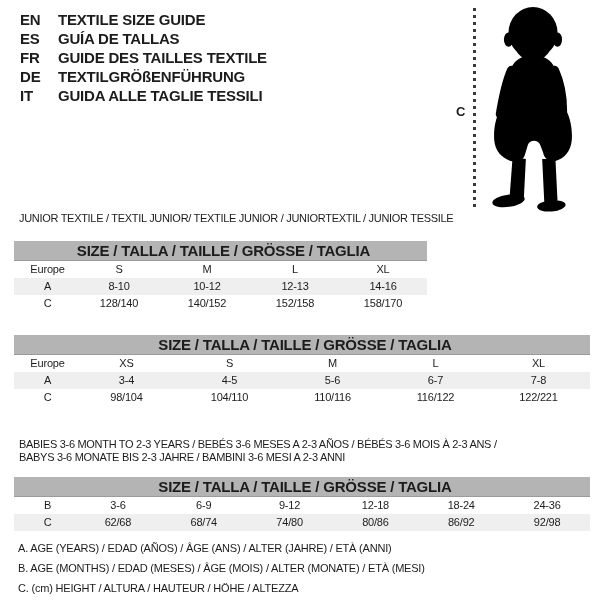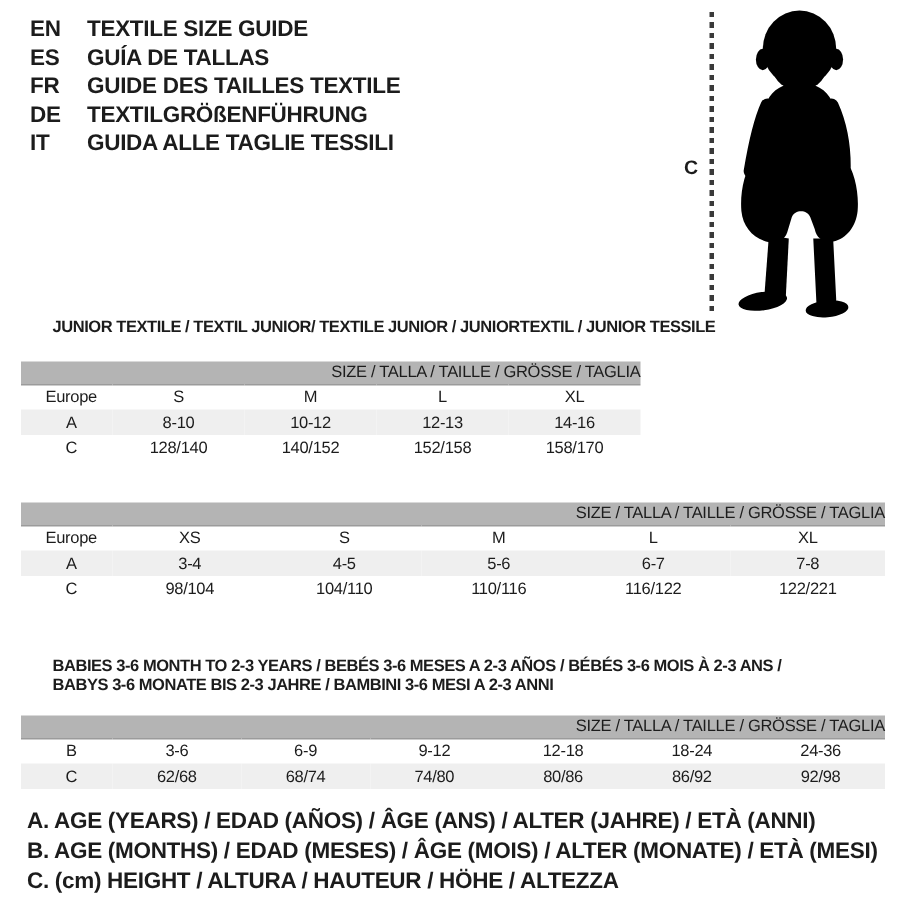--- a/index.html
+++ b/index.html
@@ -20,35 +20,35 @@
   .lang-code{width:38px}
   
   .figure{position:absolute;left:450px;top:5px;width:145px;height:210px}
   .height-label{position:absolute;left:6px;top:99px;font-weight:700;font-size:13px}
   .dash-line{position:absolute;left:23px;top:3px;height:202px;width:3px;
     background:repeating-linear-gradient(to bottom,#3a3a3a 0 3.5px,transparent 3.5px 7px)}
   .figure svg{position:absolute;left:32px;top:1px}
 
   
   .section{position:absolute;left:14px}
-  .sec-title{font-weight:700;font-size:11px;line-height:13px;letter-spacing:-0.3px;margin-left:21px;white-space:nowrap}
+  .sec-title{font-weight:400;font-size:11px;line-height:13px;letter-spacing:-0.3px;margin-left:5px;white-space:nowrap}
   .sub-a{font-size:7.5px;vertical-align:-1px}
   table{border-collapse:collapse;table-layout:fixed;font-size:11px;letter-spacing:-0.2px}
   .t-junior{width:413px;margin-top:16px}
   .t-wide{width:576px;margin-top:13px}
   th.size-bar{background:var(--table-header-bg);border-bottom:1px solid var(--table-header-border);
-    font-weight:400;text-align:right;padding:1px 0 1px 6px;height:15px;font-size:11px;letter-spacing:-0.2px}
+    font-weight:700;text-align:center;padding:1px 0 1px 6px;height:15px;font-size:15px;letter-spacing:-0.2px}
   td{height:17px;text-align:center;padding:0;font-weight:400}
   td.rowlabel{text-align:center;padding-left:6px}
   tr.alt td{background:var(--row-alt-bg)}
   col.lab{width:61px}
 
   
   .legend{position:absolute;left:18px;top:538px}
-  .legend-line{font-weight:700;font-size:15px;line-height:20px;letter-spacing:-0.2px;white-space:nowrap}
+  .legend-line{font-weight:400;font-size:11px;line-height:20px;letter-spacing:-0.2px;white-space:nowrap}
 </style>
 </head>
 <body>
 
 <div class="canvas">
 
   <div class="lang-block">
     <div class="lang-row">
       <span class="lang-code">EN</span>
       <span>TEXTILE SIZE GUIDE</span>

